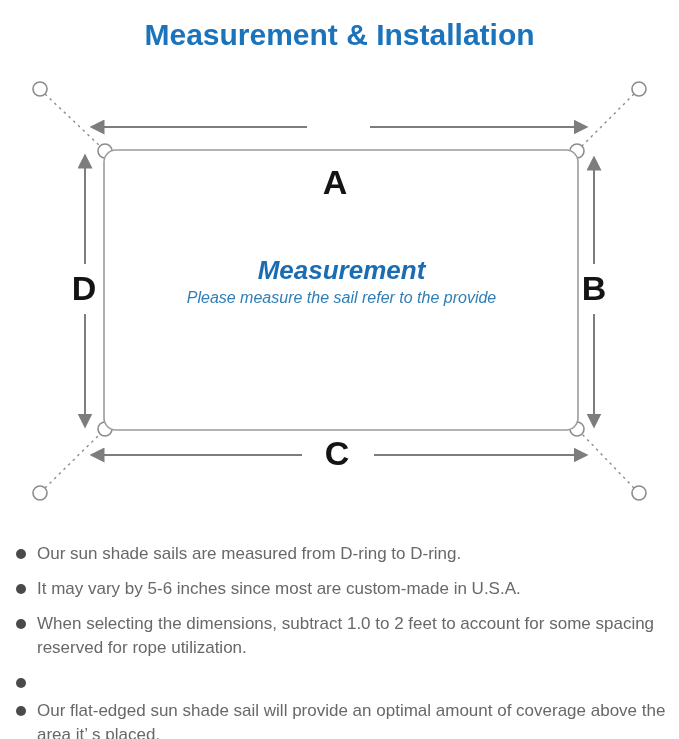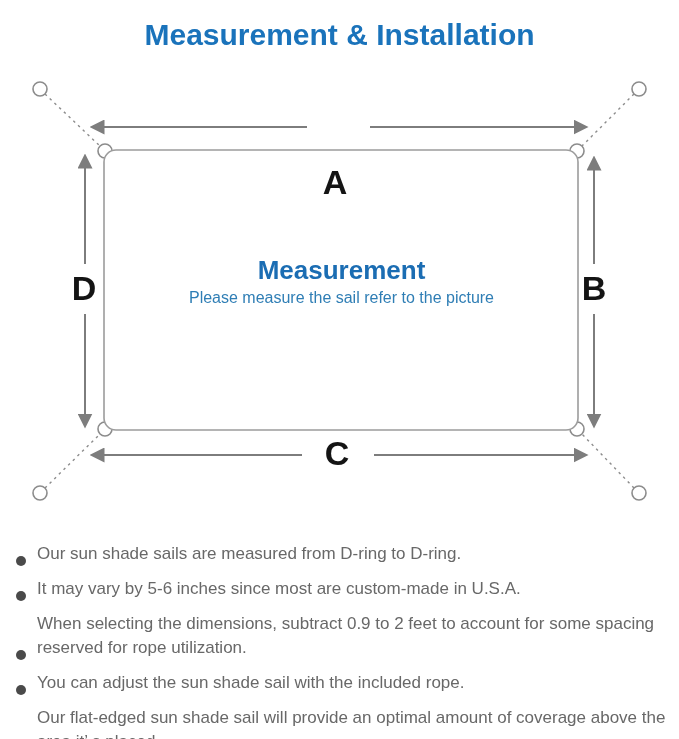--- a/index.html
+++ b/index.html
@@ -13,33 +13,33 @@
     text-align:center;font-size:30px;font-weight:bold;color:#1a73bb;
     letter-spacing:0px;
   }
   .diagram{position:relative;width:679px;height:460px;}
   .diagram svg{position:absolute;left:0;top:0;}
   .dim-label{
     position:absolute;transform:translate(-50%,-50%);
     font-size:34px;font-weight:bold;color:#141414;line-height:1;
   }
   .center-txt{
-    position:absolute;left:104px;top:185px;width:475px;text-align:center;
+    position:absolute;left:104px;top:185px;width:475px;text-align:center;font-style:italic;
   }
   .center-heading{
     font-size:26px;font-weight:bold;color:#1b6db3;line-height:30px;margin:0;
   }
   .center-subtitle{
     font-size:16px;color:#2f7eb5;line-height:22px;margin:2px 0 0 0;
   }
   .notes{
     list-style:none;margin:0;padding:12px 6px 0 16px;
   }
   .notes li{
-    display:flex;align-items:flex-end;
+    display:flex;align-items:flex-start;
     margin-bottom:11px;color:#686868;font-size:17px;line-height:24px;
   }
   .bullet-dot{
     width:10px;height:10px;border-radius:50%;background:#4a4a4a;
     flex-shrink:0;margin:7px 11px 0 0;
   }
 </style>
 </head>
 <body>
 
@@ -83,38 +83,37 @@
     <line x1="594" y1="244" x2="594" y2="354" stroke="#7d7d7d" stroke-width="2" marker-end="url(#ah)"></line>
   </svg>
 
   <div class="dim-label" style="left:335px;top:112px;">A</div>
   <div class="dim-label" style="left:594px;top:218px;">B</div>
   <div class="dim-label" style="left:337px;top:383px;">C</div>
   <div class="dim-label" style="left:84px;top:218px;">D</div>
 
   <div class="center-txt">
     <div class="center-heading">Measurement</div>
-    <div class="center-subtitle">Please measure the sail refer to the picture</div>
+    <div class="center-subtitle">Please measure the sail refer to the provide</div>
   </div>
 </div>
 
 <ul class="notes">
   <li>
     <span class="bullet-dot"></span>
     <span>Our sun shade sails are measured from D-ring to D-ring.</span>
   </li>
   <li>
     <span class="bullet-dot"></span>
     <span>It may vary by 5-6 inches since most are custom-made in U.S.A.</span>
   </li>
   <li>
     <span class="bullet-dot"></span>
-    <span>When selecting the dimensions, subtract 0.9 to 2 feet to account for some spacing reserved for rope utilization.</span>
+    <span>When selecting the dimensions, subtract 1.0 to 2 feet to account for some spacing reserved for rope utilization.</span>
   </li>
   <li>
     <span class="bullet-dot"></span>
-    <span>You can adjust the sun shade sail with the included rope.</span>
   </li>
   <li>
     <span class="bullet-dot"></span>
     <span>Our flat-edged sun shade sail will provide an optimal amount of coverage above the area it’ s placed.</span>
   </li>
 </ul>
 
 </body></html>

